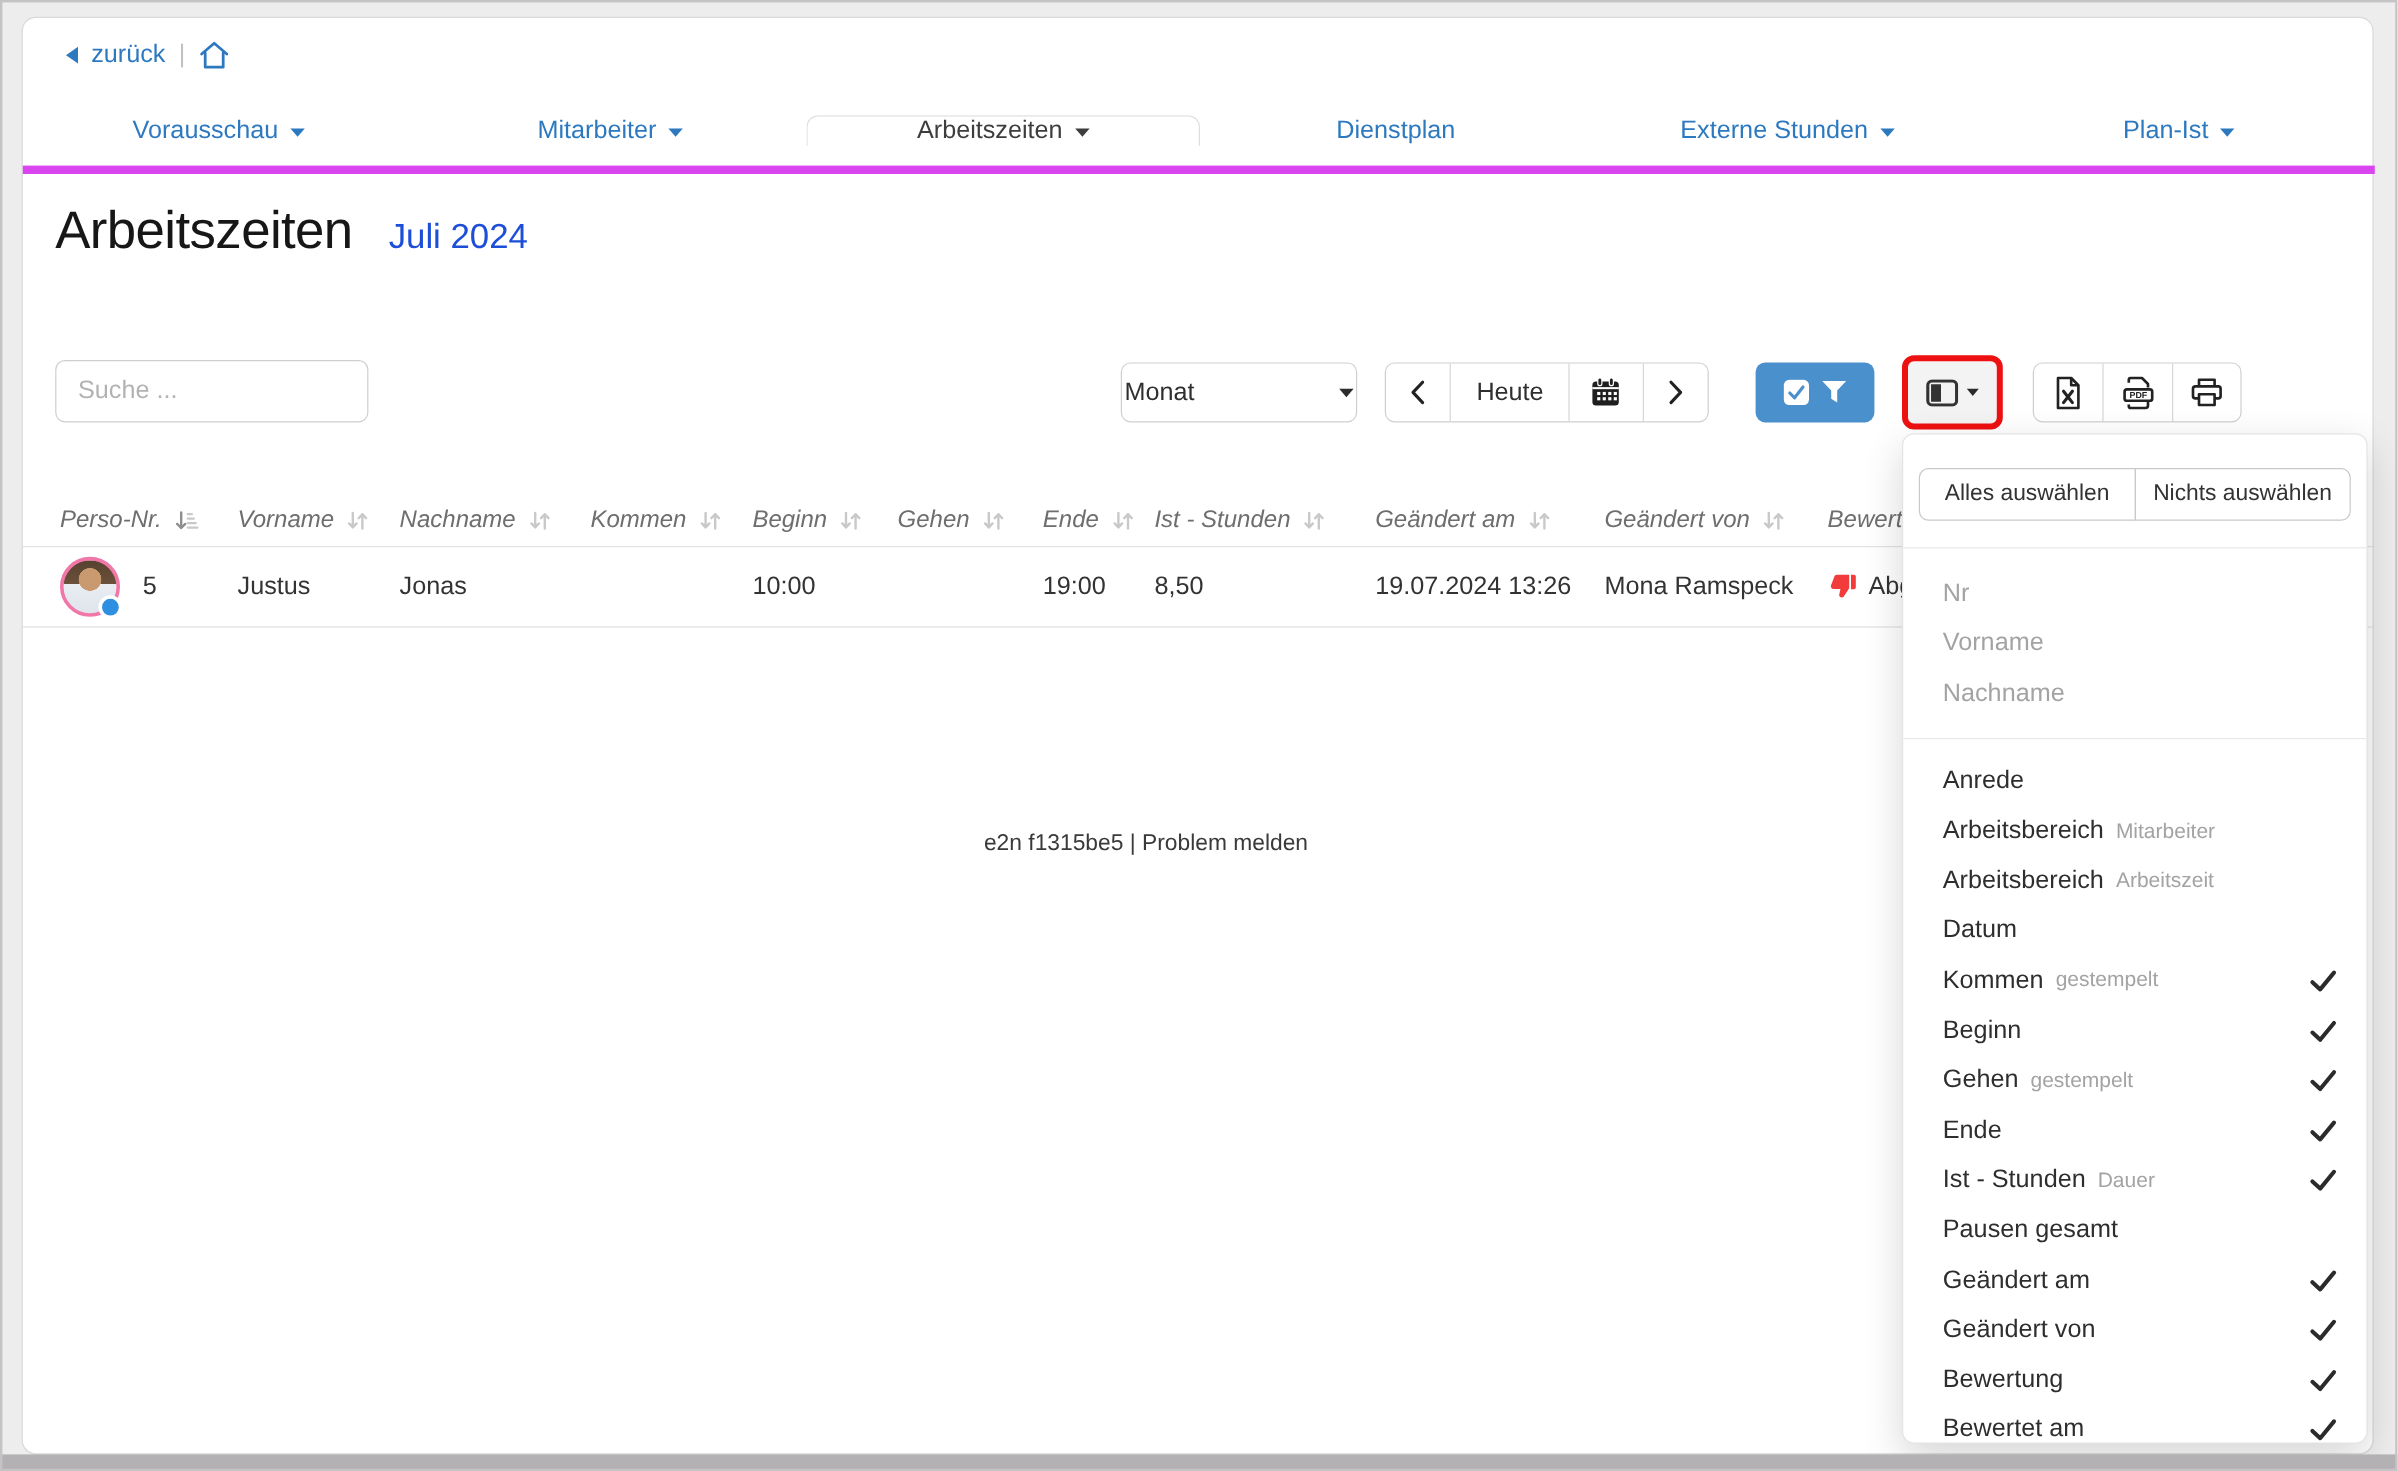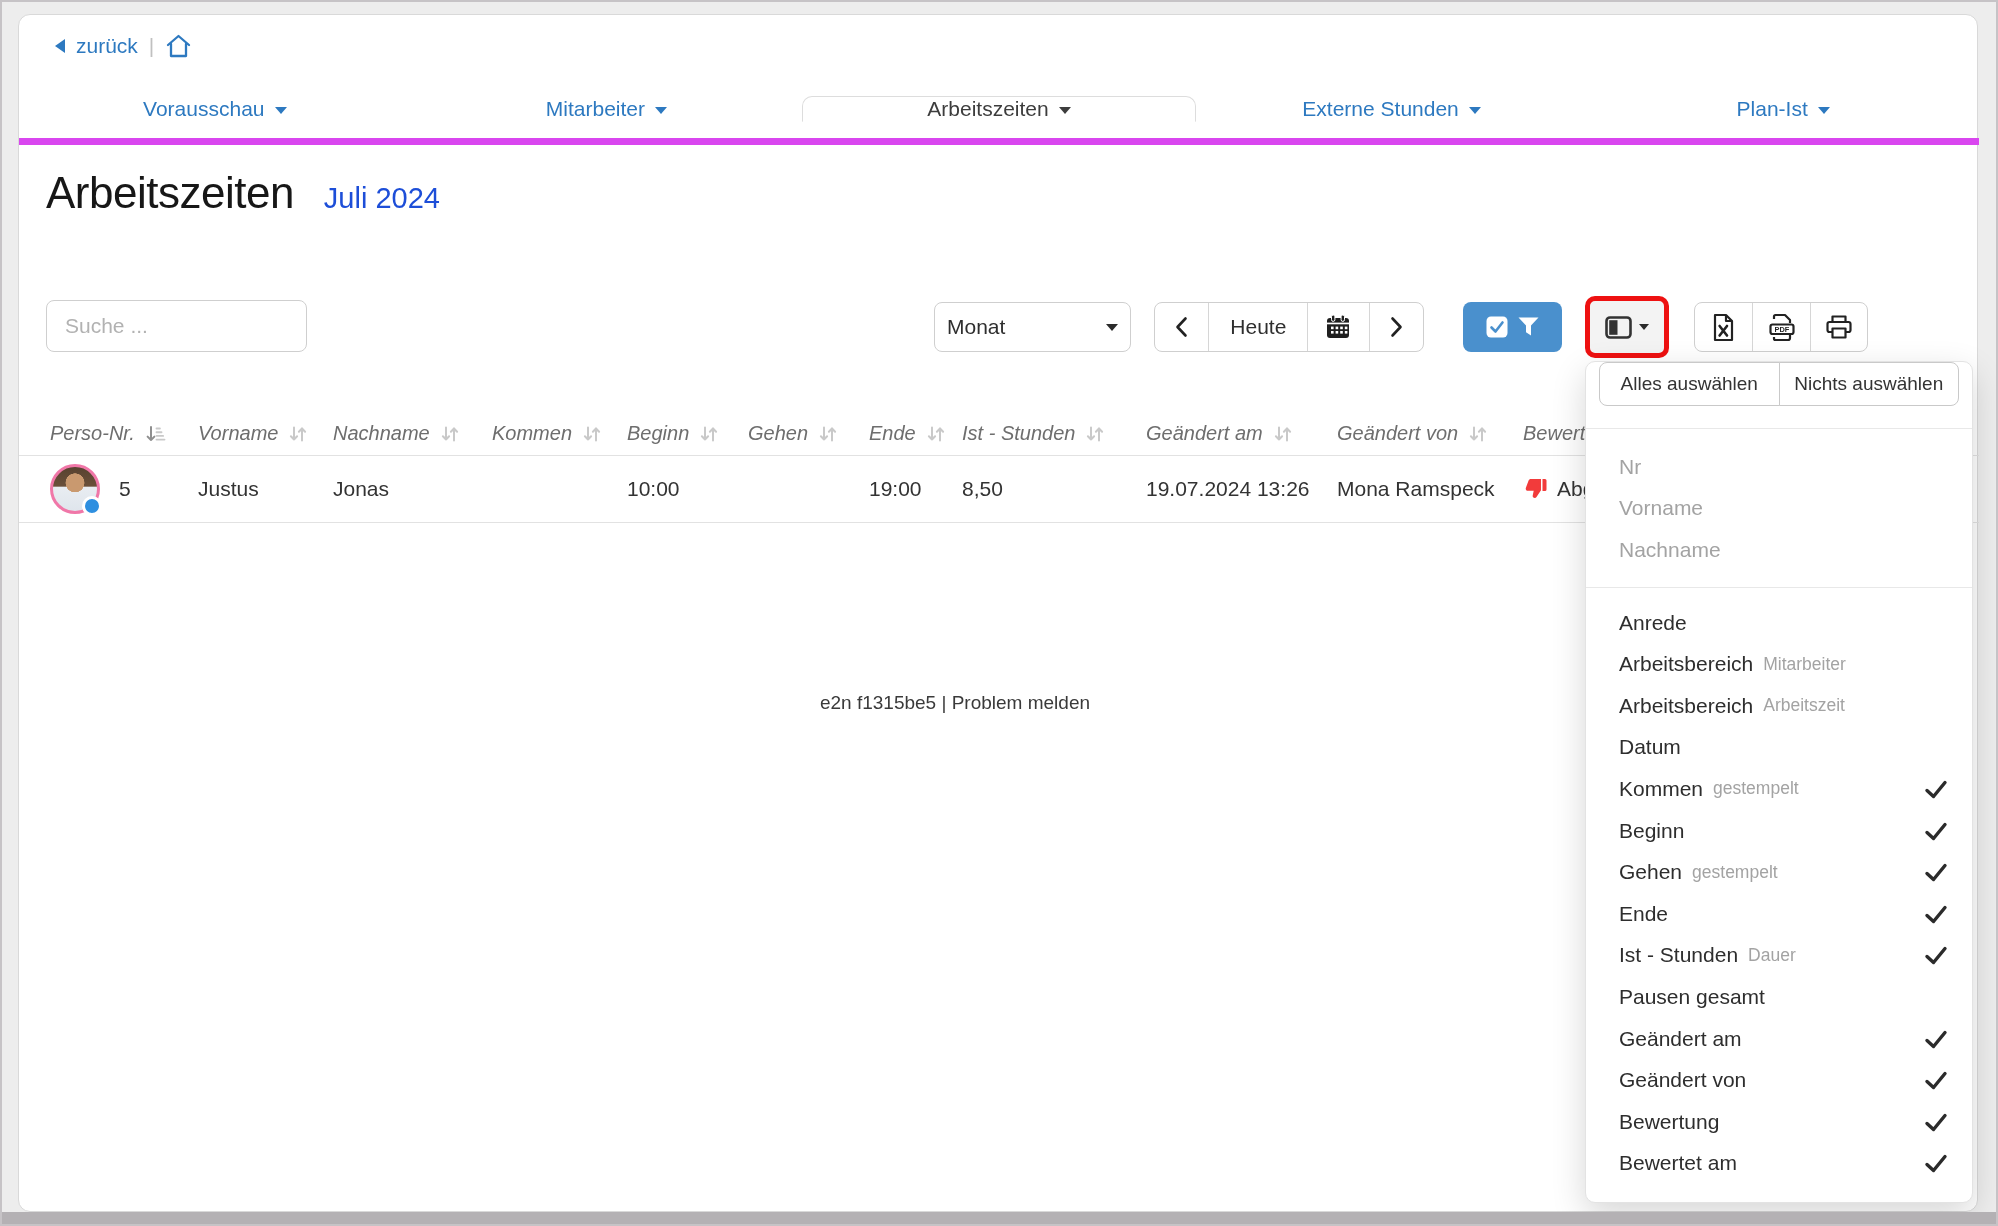--- a/index.html
+++ b/index.html
@@ -27,21 +27,21 @@
   .tab .caret-down{margin-top:3px;}
   .tab.active{background:#fff;border:1px solid #ddd;border-bottom:1px solid #fff;border-radius:10px 10px 0 0;margin-bottom:-1px;color:#3d3d3d;}
   .caret-down{width:0;height:0;border-left:6px solid transparent;border-right:6px solid transparent;border-top:7px solid currentColor;}
   
   .titlerow{position:absolute;left:46px;top:168px;display:flex;align-items:baseline;gap:30px;}
   .page-title{font-size:44px;font-weight:400;color:#171717;letter-spacing:-0.5px;}
   .page-subtitle{font-size:29px;color:#1d4ed8;}
   
   .search{position:absolute;left:46px;top:300px;width:261px;height:52px;box-sizing:border-box;border:1px solid #cfcfcf;border-radius:8px;font-size:21px;padding:0 18px;color:#333;outline:none;font-family:inherit;background:#fff;}
   .search::placeholder{color:#b2b2b2;}
-  .select{position:absolute;left:934px;top:302px;width:197px;height:50px;box-sizing:border-box;border:1px solid #cfcfcf;border-radius:8px;background:#fff;display:flex;align-items:center;font-size:21px;color:#2f2f2f;padding:0 12px;cursor:pointer;}
+  .select{position:absolute;left:934px;top:302px;width:197px;height:50px;box-sizing:border-box;border:1px solid #cfcfcf;border-radius:8px;background:#fff;display:flex;align-items:center;font-size:21px;color:#2f2f2f;padding:0 2px;cursor:pointer;}
   .select .caret-down{margin-left:auto;color:#2b2b2b;}
   .btngroup{position:absolute;top:302px;height:50px;box-sizing:border-box;border:1px solid #cfcfcf;border-radius:8px;background:#fff;display:flex;align-items:stretch;overflow:hidden;}
   .btngroup .seg{display:flex;align-items:center;justify-content:center;cursor:pointer;border-left:1px solid #d6d6d6;font-size:21px;color:#2f2f2f;}
   .btngroup .seg:first-child{border-left:none;}
   .navgroup{left:1154px;width:270px;}
   .exportgroup{left:1694px;width:174px;}
   .blue-btn{position:absolute;left:1463px;top:302px;width:99px;height:50px;border-radius:8px;background:#4a90cd;display:flex;align-items:center;justify-content:center;gap:10px;cursor:pointer;}
   .red-wrap{position:absolute;left:1585px;top:296px;width:84px;height:62px;box-sizing:border-box;border:5px solid #ee1111;border-radius:10px;background:#f3f3f3;display:flex;align-items:center;justify-content:center;gap:7px;cursor:pointer;}
   .red-wrap .caret-down{color:#2b2b2b;border-left-width:5px;border-right-width:5px;border-top-width:6px;}
   
@@ -56,21 +56,21 @@
     background:
       radial-gradient(circle at 50% 36%, #c9996f 0%, #c9996f 26%, rgba(0,0,0,0) 27%),
       linear-gradient(180deg,#57422f 0%,#6b503a 44%,#e9edf2 45%,#dfe5ec 100%);}
   .avatar::after{content:"";position:absolute;right:-5px;bottom:-5px;width:14px;height:14px;border-radius:50%;background:#2e8fe0;border:3px solid #fff;}
   .td.bewertcell{gap:9px;}
   
   .footer{position:absolute;left:0;top:692px;width:1910px;text-align:center;font-size:19px;color:#3a3a3a;}
   .footer .link{cursor:pointer;}
   
   .menu{position:absolute;left:1585px;top:361px;width:388px;height:842px;box-sizing:border-box;background:#fff;border:1px solid #e3e3e3;border-radius:10px;
-    box-shadow:0 12px 34px rgba(0,0,0,.16);z-index:40;padding-top:0;}
+    box-shadow:0 12px 34px rgba(0,0,0,.16);z-index:40;padding-top:28px;}
   .menu-btns{display:flex;height:44px;margin:0 13px;}
   .menu-btn{flex:1;box-sizing:border-box;border:1px solid #c9c9c9;background:#fff;font-size:19px;color:#333;display:flex;align-items:center;justify-content:center;cursor:pointer;white-space:nowrap;}
   .menu-btn.first{border-radius:8px 0 0 8px;}
   .menu-btn.second{border-radius:0 8px 8px 0;margin-left:-1px;}
   .menu-divider{height:1px;background:#e8e8e8;}
   .menu-divider.d1{margin-top:22px;}
   .menu-divider.d2{margin-top:16px;}
   .menu-list{list-style:none;margin:0;padding:0;}
   .menu-list.locked{padding-top:17px;}
   .menu-list.main{padding-top:14px;}
@@ -102,20 +102,23 @@
       <span>Vorausschau</span>
       <span class="caret-down"></span>
     </div>
     <div class="tab">
       <span>Mitarbeiter</span>
       <span class="caret-down"></span>
     </div>
     <div class="tab active">
       <span>Arbeitszeiten</span>
       <span class="caret-down"></span>
+    </div>
+    <div class="tab">
+      <span>Dienstplan</span>
     </div>
     <div class="tab">
       <span>Externe Stunden</span>
       <span class="caret-down"></span>
     </div>
     <div class="tab">
       <span>Plan-Ist</span>
       <span class="caret-down"></span>
     </div>
   </div>

